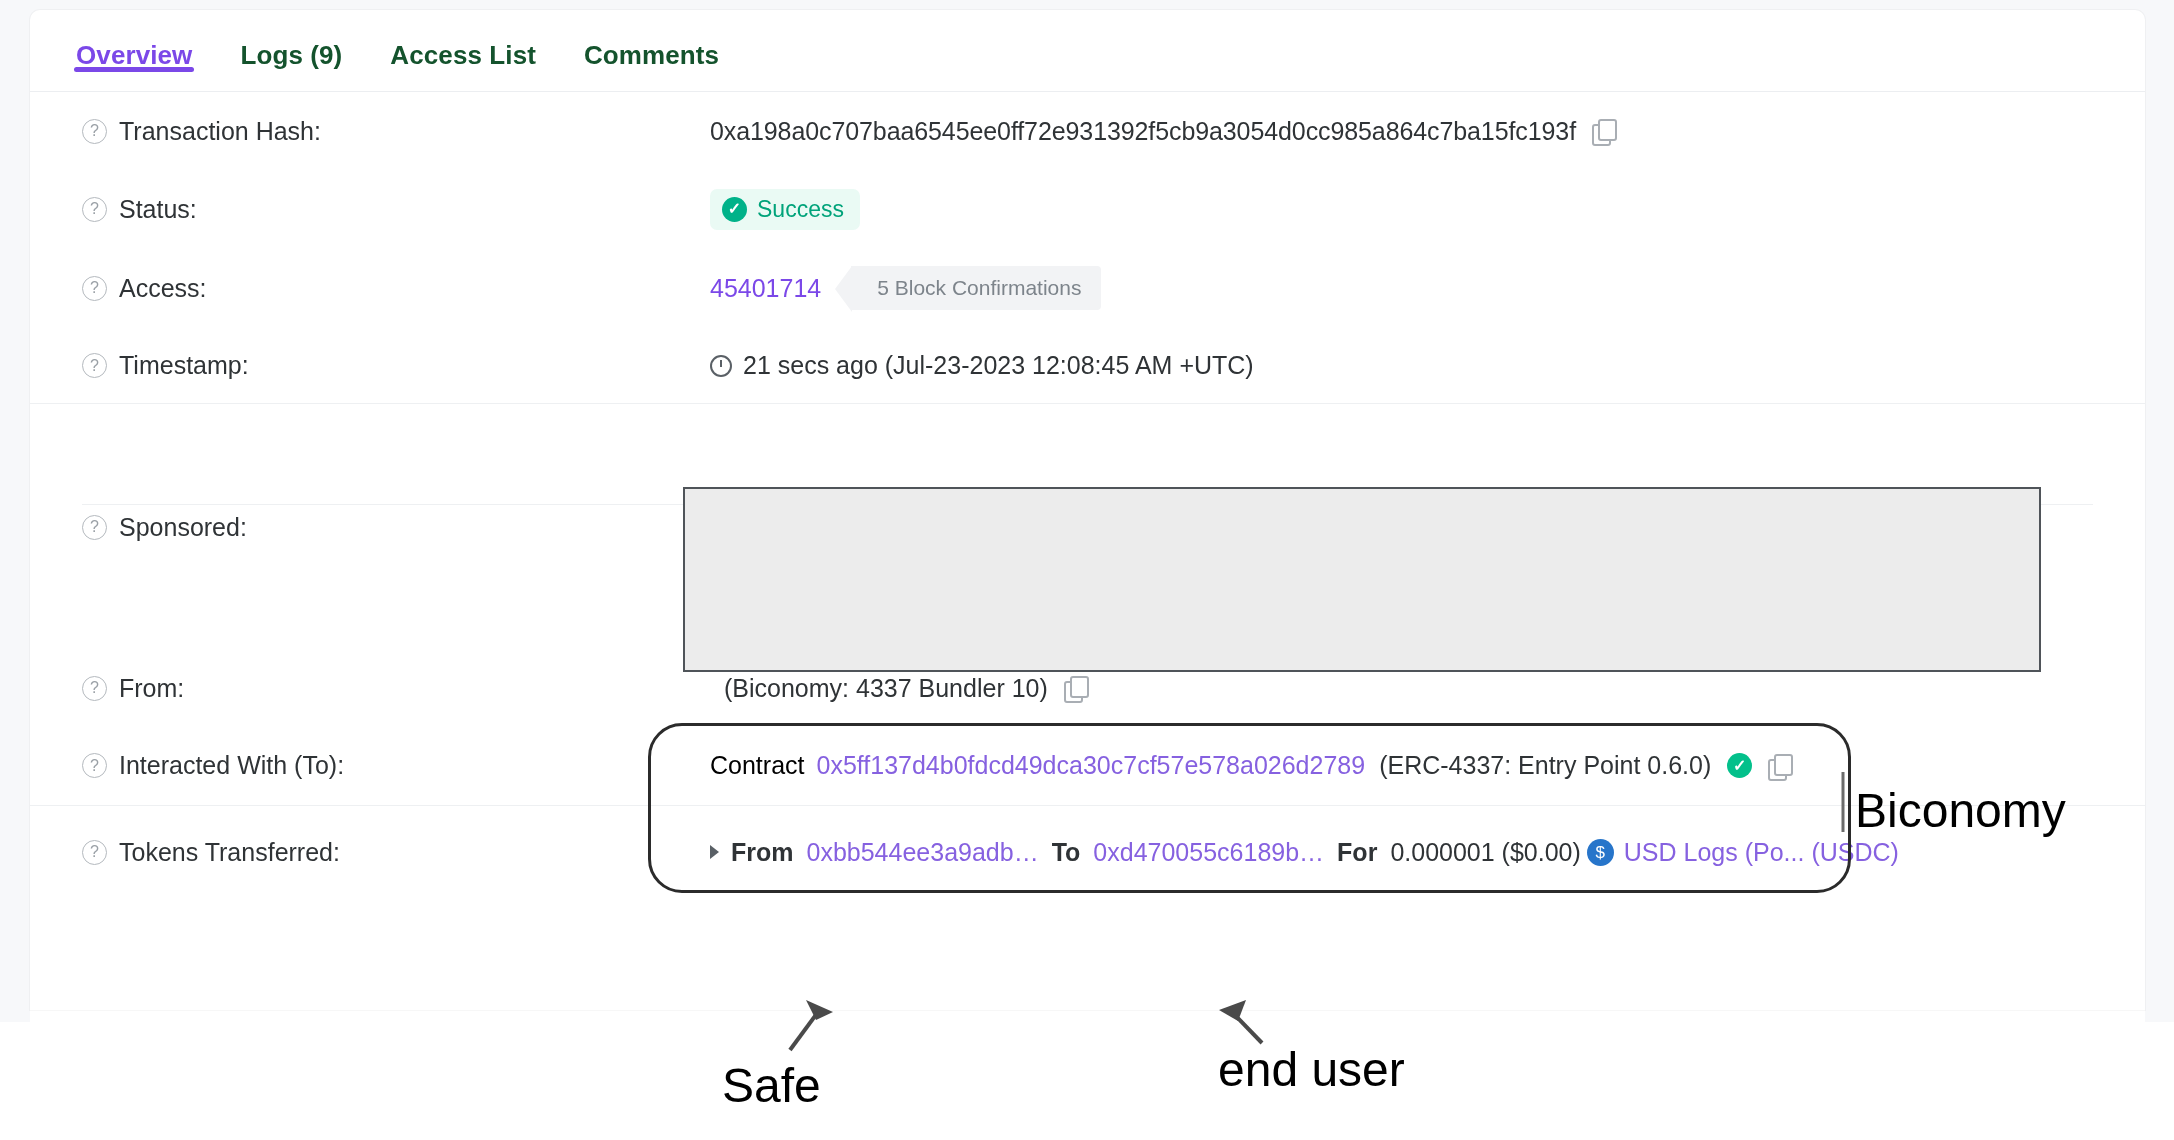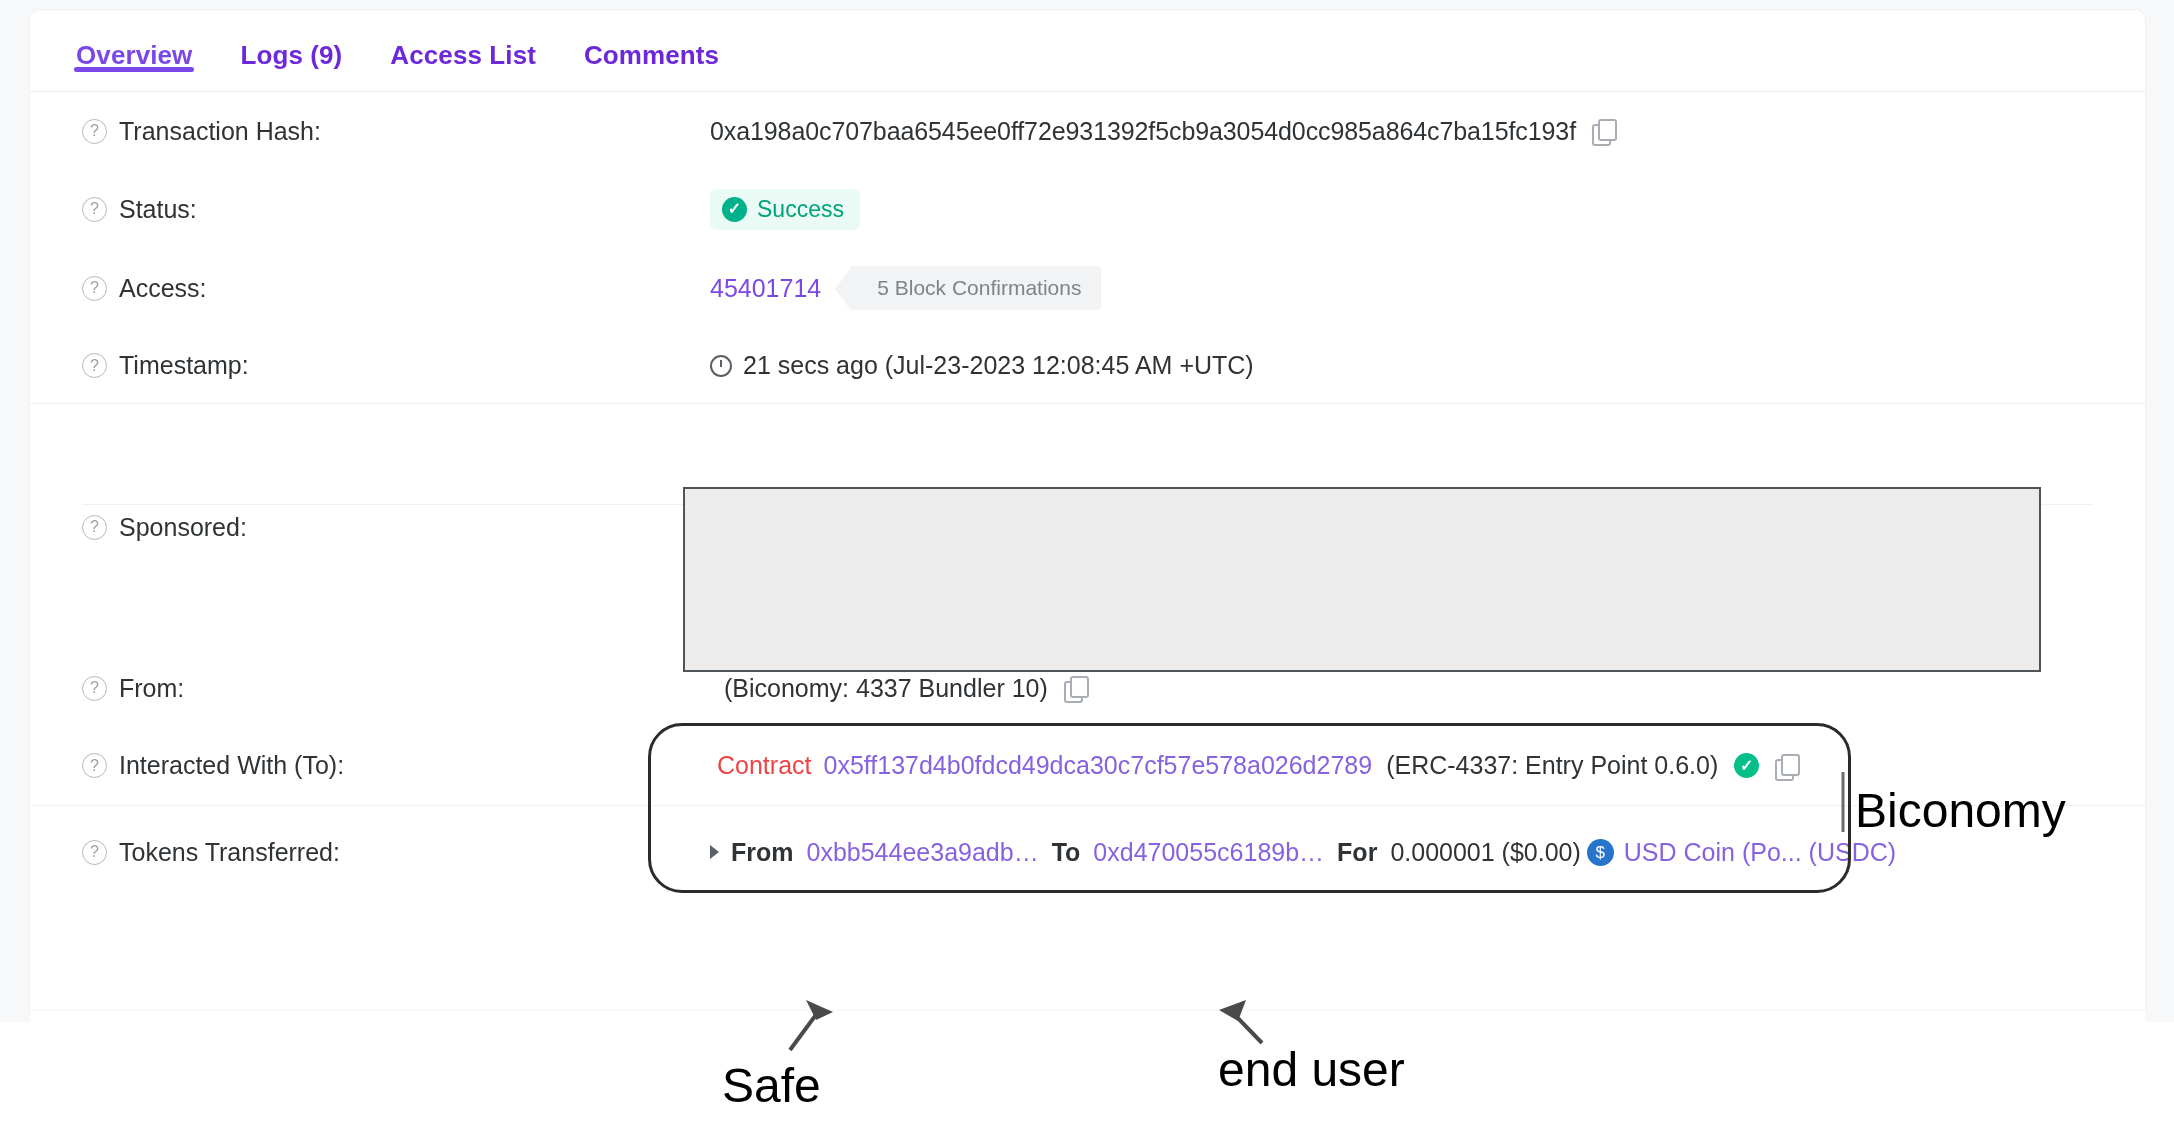--- a/index.html
+++ b/index.html
@@ -51,21 +51,21 @@
     padding-left: 22px;
     display: flex;
     align-items: flex-start;
     border-bottom: 1px solid #eceef1;
   }
   .tab {
     position: relative;
     padding: 30px 24px 0 24px;
     font-size: 26px;
     font-weight: bold;
-    color: #6d28d9;
+    color: #14532d;
     letter-spacing: .1px;
     cursor: pointer;
     white-space: nowrap;
   }
   .tab.active { color: #7b48e8; }
   .tab.active::after {
     content: "";
     position: absolute;
     left: 22px; right: 22px; bottom: -1px;
     height: 5px;
@@ -237,21 +237,21 @@
     background: #ececec;
     border: 2px solid #4f5459;
   }
 
   
   .addr-link {
     color: #8661e0;
     cursor: pointer;
   }
   .tag-text { color: #2f3336; margin-left: 14px; }
-  .prefix-text { color: #ef4444; margin-right: 12px; margin-left: 7px; }
+  .prefix-text { color: #000000; margin-right: 12px; }
 
   
   .caret {
     display: inline-block;
     width: 0; height: 0;
     border-top: 7px solid transparent;
     border-bottom: 7px solid transparent;
     border-left: 9px solid #5a6066;
     margin-right: 12px;
     cursor: pointer;
@@ -415,21 +415,21 @@
         <span class="addr-link">0xbb544ee3a9adb…</span>
         <span class="tok-sep"></span>
         <span class="kw">To</span>
         <span class="tok-sep"></span>
         <span class="addr-link">0xd470055c6189b…</span>
         <span class="tok-sep"></span>
         <span class="kw">For</span>
         <span class="tok-sep"></span>
         <span>0.000001 ($0.00)</span>
         <span class="usdc-coin">$</span>
-        <span class="token-name">USD Coin (Po... (USDC)</span>
+        <span class="token-name">USD Logs (Po... (USDC)</span>
       </div>
     </div>
 
   </div>
 
   <div class="sponsor-box"></div>
 
   <div class="anno-box"></div>
 
   <svg class="anno-svg" viewBox="0 0 2174 1140">

